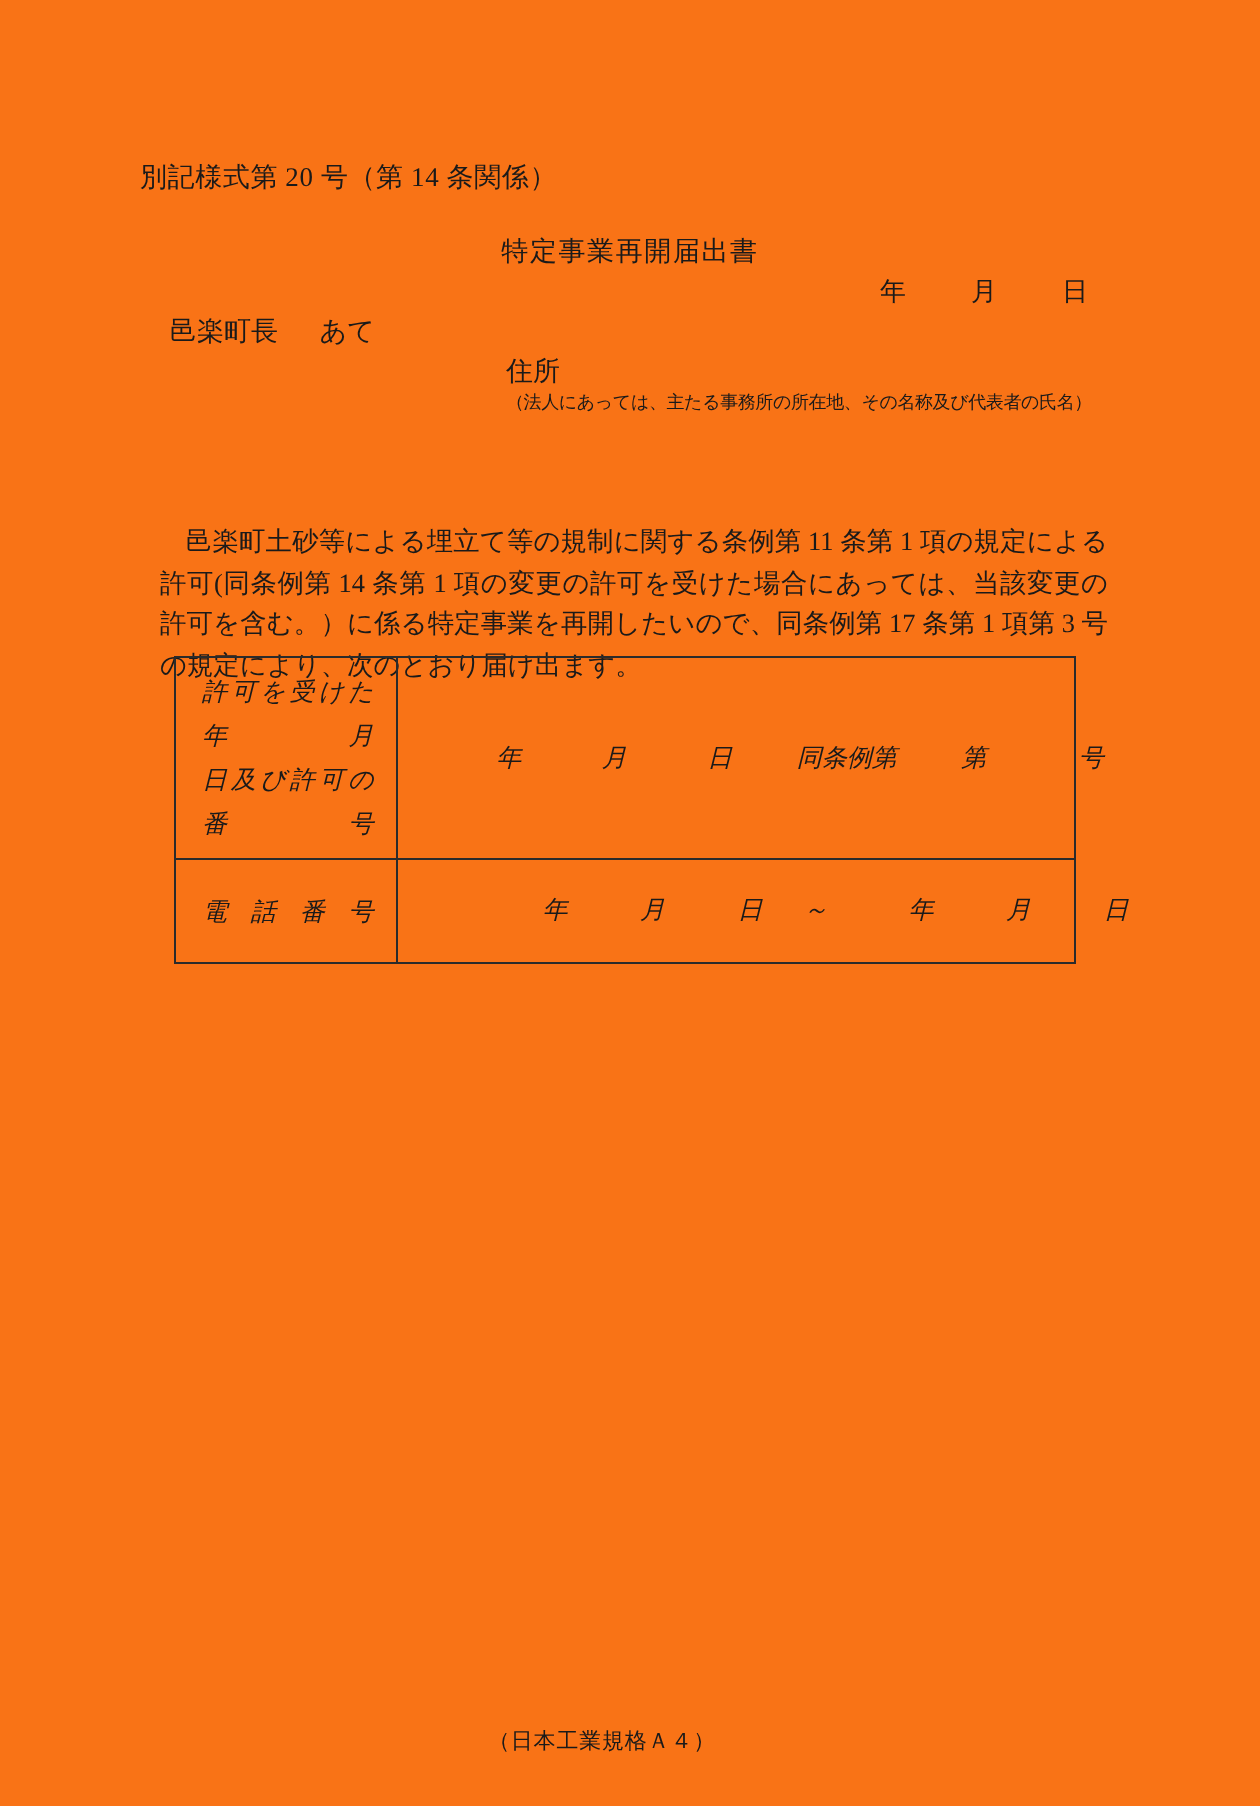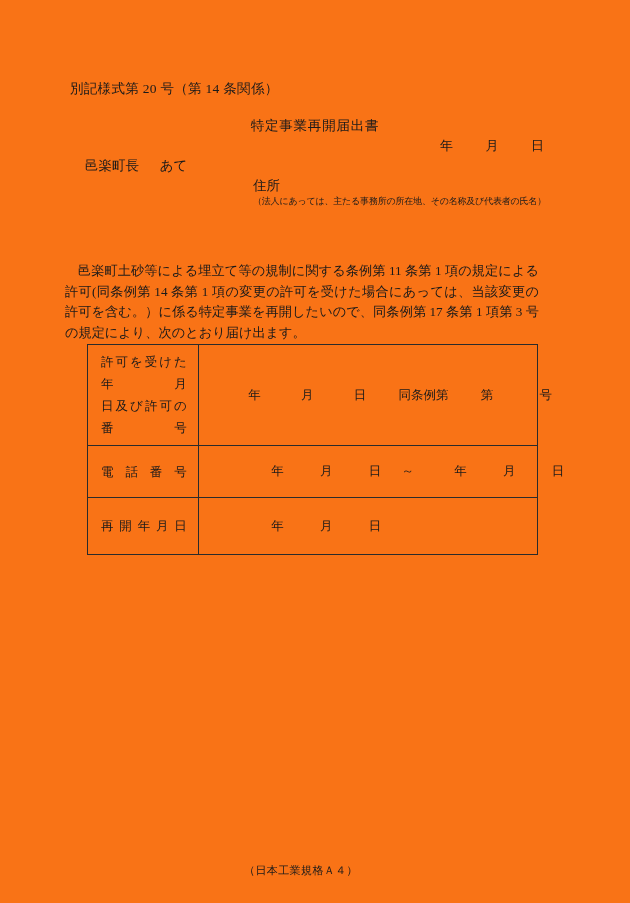--- a/index.html
+++ b/index.html
@@ -78,38 +78,39 @@
     font-size: 9px;
     letter-spacing: -0.2px;
     padding-left: 48px;
     height: 17px;
     white-space: nowrap;
   }
 
   
   .body-text {
     position: absolute;
-    left: 65px;
+    left: 80px;
     top: 261px;
     width: 474px;
     font-size: 13.2px;
     line-height: 20.6px;
     text-align: justify;
     text-justify: inter-character;
     text-indent: 13px;
   }
 
   
   .form-table {
     position: absolute;
     left: 87px;
-    top: 344px;
+    top: 328px;
     width: 450px;
     border-collapse: collapse;
     table-layout: fixed;
+    font-style: italic;
   }
   .form-table td {
     border: 1px solid #2b2b2b;
     font-size: 12.5px;
     vertical-align: middle;
     padding: 0;
   }
   .col-label { width: 111px; }
   .col-value { width: 339px; }
 
@@ -233,36 +234,18 @@
             <span class="s34"></span>
             <span>年</span>
             <span class="s30"></span>
             <span>月</span>
             <span class="s30"></span>
             <span>日</span>
           </div>
         </td>
       </tr>
 
-      <tr class="row-h3">
-        <td>
-          <div class="lbl-wrap">
-            <span class="lbl-spread">再開年月日</span>
-          </div>
-        </td>
-        <td>
-          <div class="val-wrap">
-            <span class="s40"></span>
-            <span class="s20"></span>
-            <span>年</span>
-            <span class="s30"></span>
-            <span>月</span>
-            <span class="s30"></span>
-            <span>日</span>
-          </div>
-        </td>
-      </tr>
     </tbody>
   </table>
 
   <div class="footer-note">（日本工業規格Ａ４）</div>
 
 </div>
 
 </body></html>

